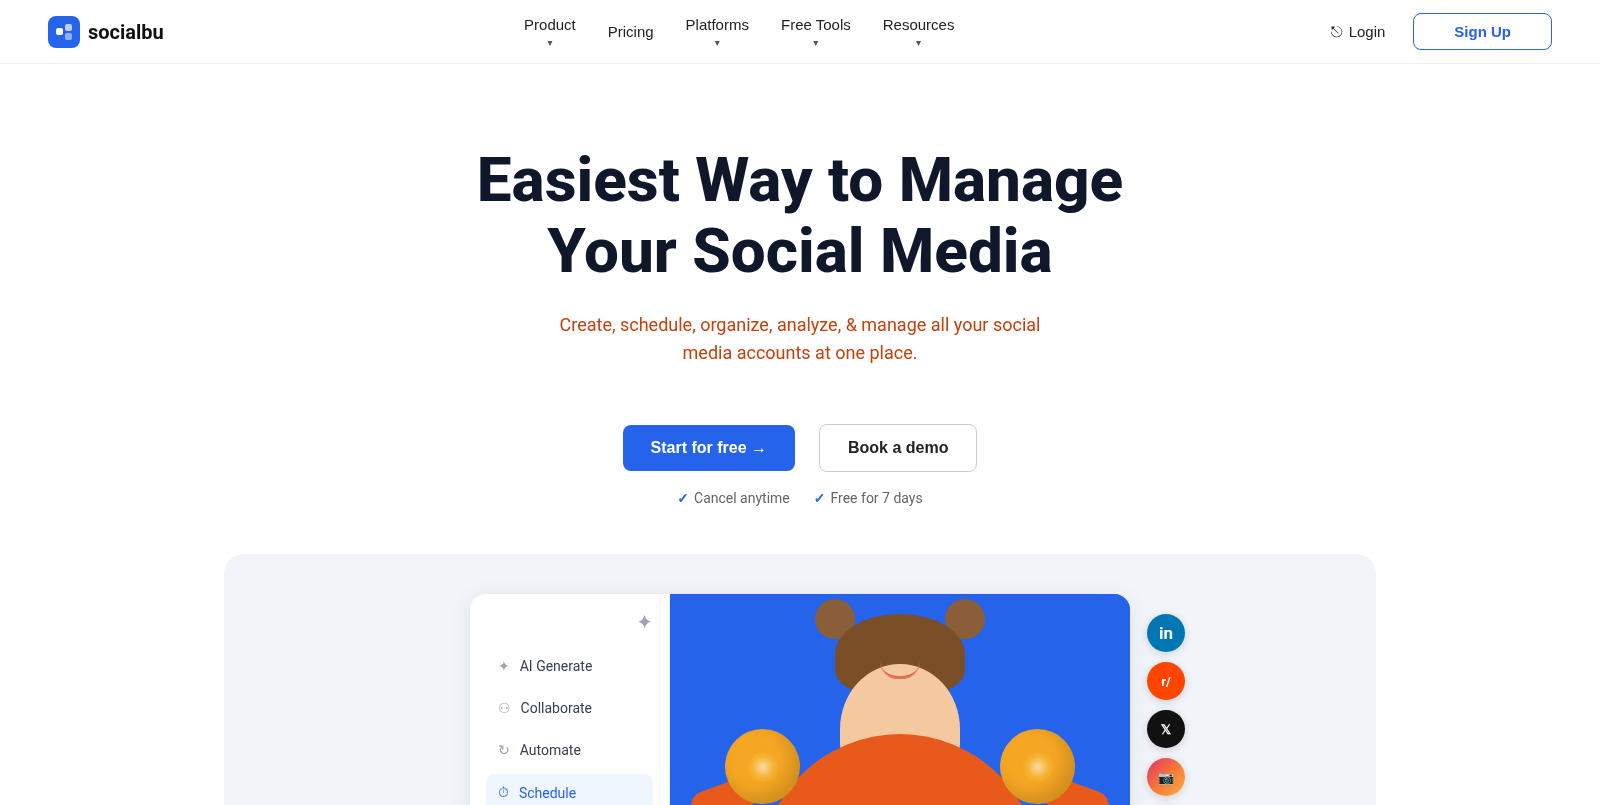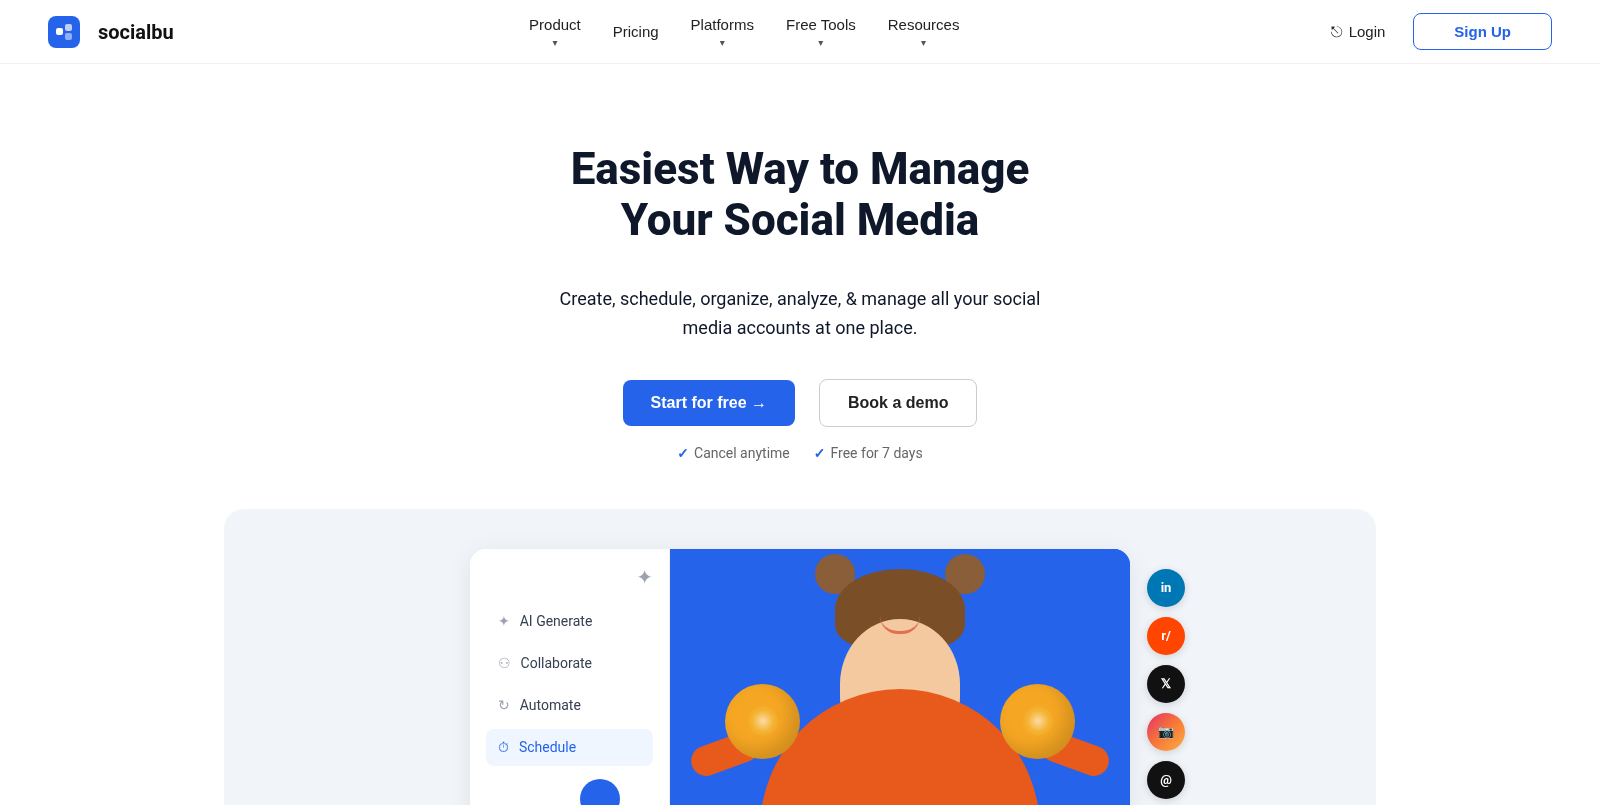--- a/index.html
+++ b/index.html
@@ -5,21 +5,21 @@
     * { margin: 0; padding: 0; box-sizing: border-box; }
     body { font-family: -apple-system, BlinkMacSystemFont, 'Segoe UI', Roboto, sans-serif; background: #fff; color: #111; overflow-x: hidden; }
 
     
     nav {
       display: flex; align-items: center; justify-content: space-between;
       padding: 0 48px; height: 64px;
       border-bottom: 1px solid #f0f0f0;
       position: relative; z-index: 10; background: #fff;
     }
-    .nav-logo { display: flex; align-items: center; gap: 18px; text-decoration: none; }
+    .nav-logo { display: flex; align-items: center; gap: 8px; text-decoration: none; }
     .nav-logo-icon {
       width: 32px; height: 32px; background: #2563eb; border-radius: 8px;
       display: flex; align-items: center; justify-content: center; color: #fff; font-weight: 900; font-size: 14px;
     }
     .nav-logo-text { font-size: 20px; font-weight: 700; color: #111; }
     .nav-links { display: flex; align-items: center; gap: 4px; }
     .nav-link {
       display: flex; align-items: center; gap: 4px;
       padding: 8px 14px; font-size: 15px; color: #222; cursor: pointer;
       text-decoration: none; border-radius: 6px; font-weight: 500;
@@ -36,25 +36,25 @@
       padding: 9px 40px; font-size: 15px; color: #2563eb; cursor: pointer;
       background: #fff; border: 1.5px solid #2563eb; border-radius: 8px; font-weight: 600;
     }
 
     
     .hero {
       display: flex; flex-direction: column; align-items: center;
       padding: 80px 24px 0; text-align: center;
     }
     .hero-title {
-      font-size: 44px; font-weight: 800; color: #0f172a; line-height: 1.15;
-      max-width: 700px; margin-bottom: 40px;
+      font-size: 62px; font-weight: 800; color: #0f172a; line-height: 1.15;
+      max-width: 700px; margin-bottom: 24px;
     }
     .hero-subtitle {
-      font-size: 18px; color: #0f172a; max-width: 520px; line-height: 1.6; margin-bottom: 36px;
+      font-size: 18px; color: #c2410c; max-width: 520px; line-height: 1.6; margin-bottom: 56px;
     }
     .hero-buttons { display: flex; align-items: center; gap: 24px; margin-bottom: 18px; }
     .btn-start {
       padding: 14px 28px; background: #2563eb; color: #fff;
       border: none; border-radius: 8px; font-size: 16px; font-weight: 600; cursor: pointer;
       display: flex; align-items: center; gap: 8px;
     }
     .btn-demo {
       padding: 14px 28px; background: #fff; color: #222;
       border: 1.5px solid #ccc; border-radius: 8px; font-size: 16px; font-weight: 600; cursor: pointer;
@@ -347,21 +347,21 @@
               </div>
               <div class="orange-right">
                 <div class="orange-center"></div>
               </div>
             </div>
           </div>
         </div>
       </div>
 
       <div class="social-col" id="social-sidebar">
-          <div class="social-icon-circle si-linkedin" style="font-size: 13px; text-align: center;">in</div>
+          <div class="social-icon-circle si-linkedin" style="font-size: 17px; text-align: center;">in</div>
           <div class="social-icon-circle si-reddit" style="font-size: 13px;">r/</div>
           <div class="social-icon-circle si-twitter" style="font-size: 13px;">𝕏</div>
           <div class="social-icon-circle si-instagram" style="font-size: 13px;">📷</div>
           <div class="social-icon-circle si-threads" style="font-size: 13px;">@</div>
         </div>
     </div>
   </div>
 </div>
 
 </body></html>

